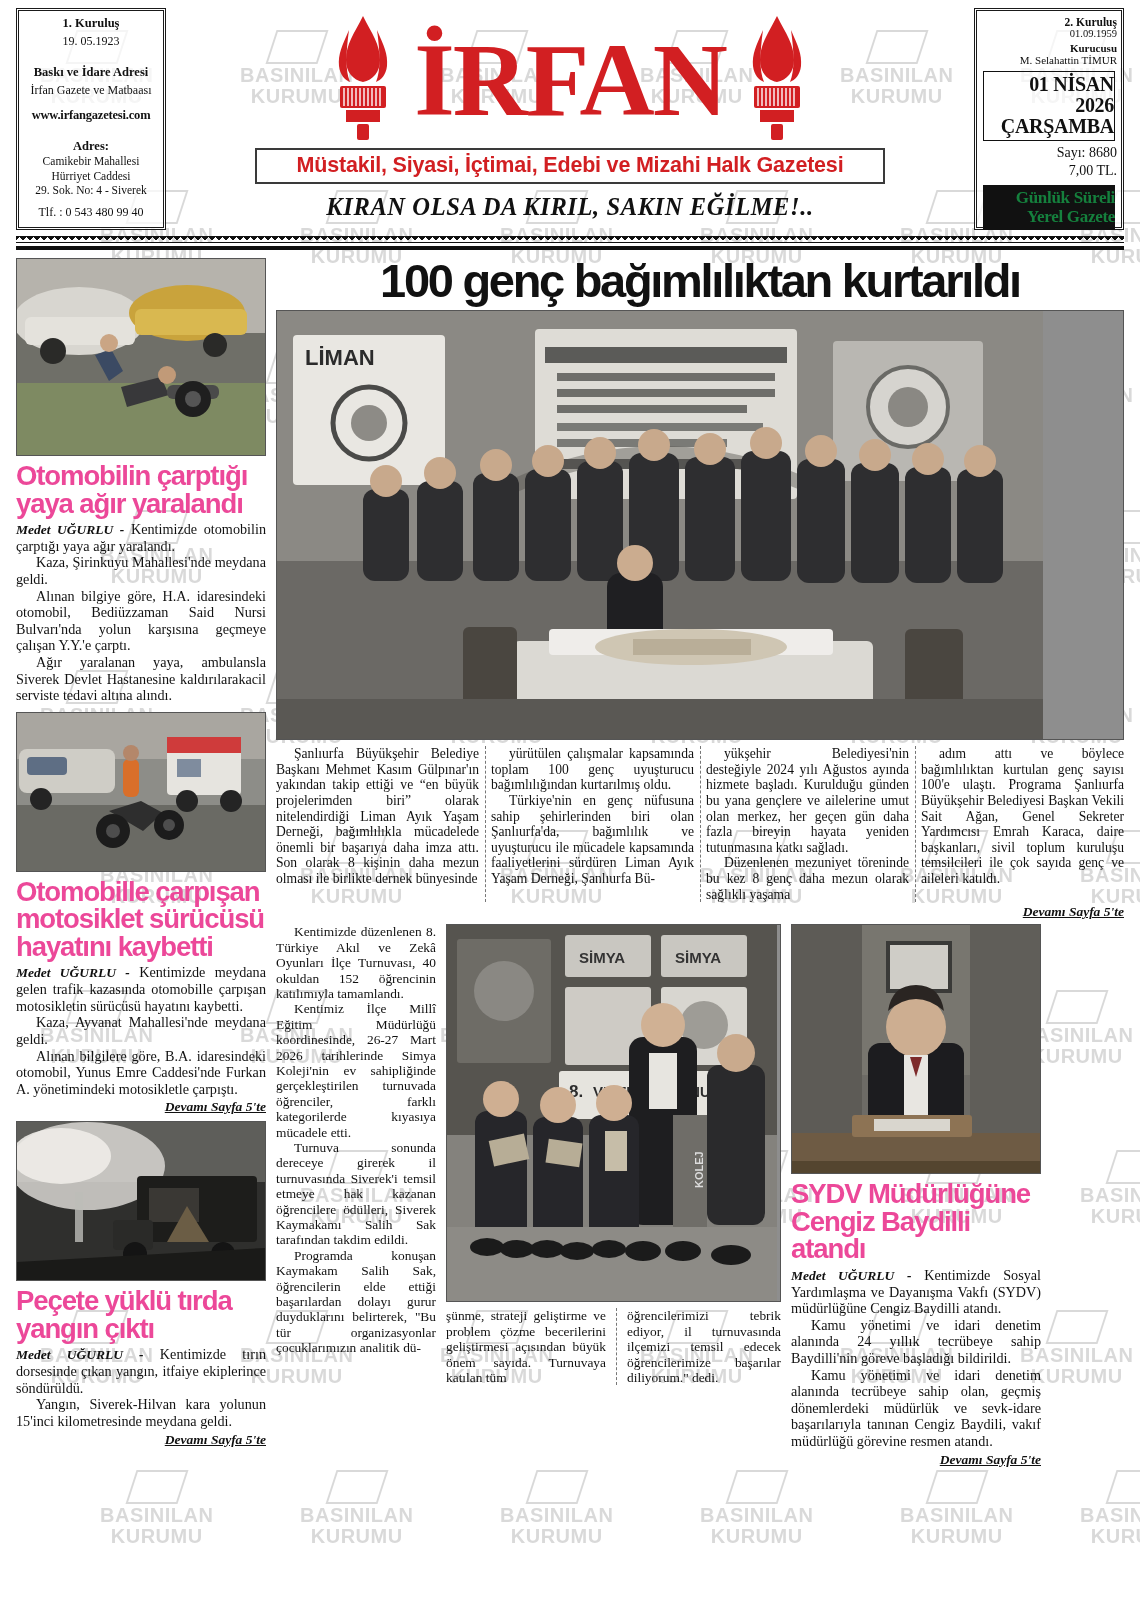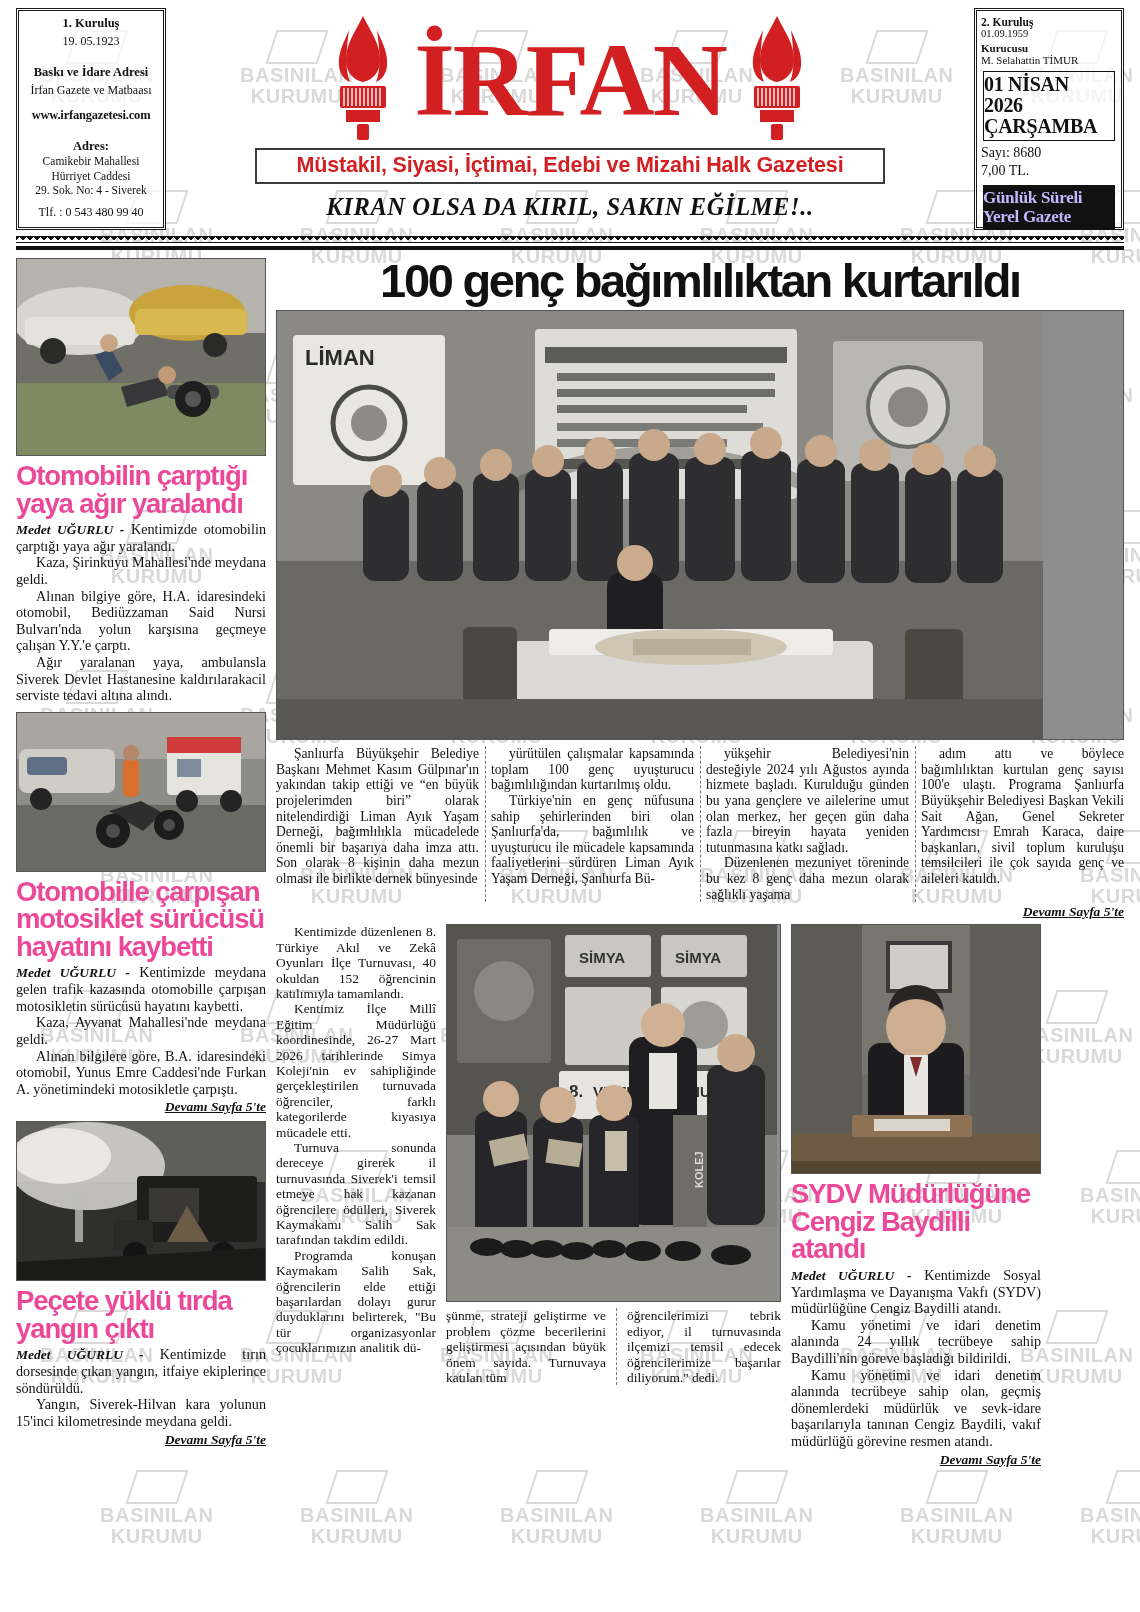--- a/index.html
+++ b/index.html
@@ -48,33 +48,33 @@
     background:rgba(255,255,255,0.72);
   }
   .mast-side .t1 { font-weight:bold; font-size:12.5px; }
   .mast-side .t2 { font-size:12px; margin-top:3px; }
   .mast-side .sp { height:9px; }
   .mast-side .lbl { font-weight:bold; font-size:12.5px; margin-top:7px; }
   .mast-side .url { font-weight:bold; font-size:12.5px; margin-top:10px; letter-spacing:-0.2px;}
   .mast-side .addr { font-size:11.5px; line-height:1.28; }
   .mast-side .tel { font-size:12px; margin-top:7px; }
 
-  .mast-right { text-align:left; }
+  .mast-right { text-align:right; }
   .mast-right .k1 { font-weight:bold; font-size:11.5px; }
   .mast-right .k2 { font-size:10.5px; }
   .mast-right .k3 { font-weight:bold; font-size:11px; margin-top:3px;}
   .mast-right .k4 { font-size:11px; }
   .datebox {
     border:1px solid #111; margin:5px 2px 0 2px; padding:2px 0 3px 0;
     font-weight:bold; font-size:20px; line-height:1.05; letter-spacing:-0.3px;
   }
   .mast-right .sayi { font-size:14px; margin-top:4px; }
   .mast-right .fiyat { font-size:14px; margin-top:2px; }
   .blackbox {
-    background:#111; color:#c4b5fd; margin:6px 2px 0 2px; padding:3px 0 4px 0;
+    background:#111; color:#15803d; margin:6px 2px 0 2px; padding:3px 0 4px 0;
     font-weight:bold; font-size:17px; line-height:1.12; letter-spacing:-0.3px;
   }
 
   .mast-center {
     flex:1 1 auto; display:flex; flex-direction:column; align-items:center;
     justify-content:flex-start; padding-top:6px; position:relative;
   }
   .logo-row { display:flex; align-items:center; justify-content:center; gap:6px; width:100%; }
   .logo-text {
     font-family:"Liberation Serif", serif;

